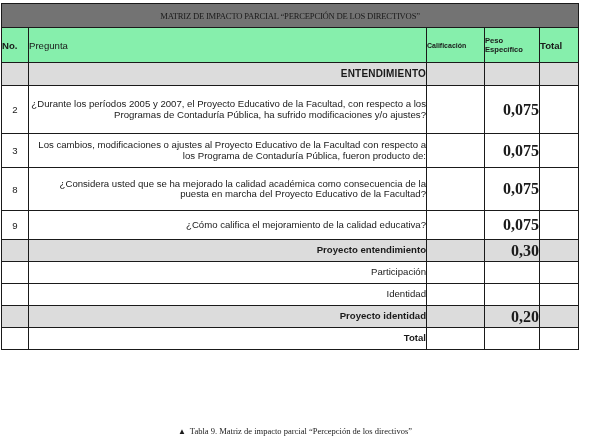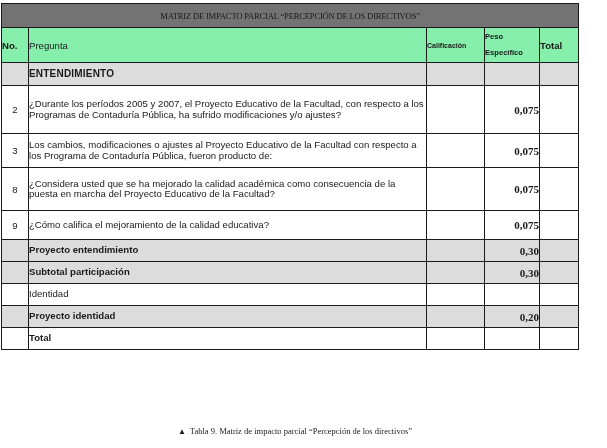--- a/index.html
+++ b/index.html
@@ -26,25 +26,25 @@
     text-align: center;
   }
   .head-row th {
     height: 34px;
     font-weight: bold;
     font-size: 9.6px;
     text-align: left;
     background: #86efac;
     margin-left: 28px;
   }
-  .head-row th.small { font-size: 7.6px; font-weight: bold; line-height: 16px; }
+  .head-row th.small { font-size: 7.6px; font-weight: bold; line-height: 9px; }
   .head-row th.small2 { font-size: 7px; font-weight: bold; line-height: 9px; }
   td.no { text-align: center; font-size: 9.6px; }
-  td.q { padding: 0 8px 0 8px; line-height: 10.5px; }
-  td.val { text-align: right; padding-right: 14px; font-family: "Liberation Serif", serif; font-weight: bold; font-size: 11px; }
+  td.q { padding: 0 8px 0 8px; line-height: 10.5px; text-align: right; }
+  td.val { text-align: right; padding-right: 14px; font-family: "Liberation Serif", serif; font-weight: bold; font-size: 16px; }
   tr.shade td { background: #dcdcdc; }
   tr.section td.q { font-weight: bold; font-size: 10px; letter-spacing: 0.2px; }
   tr.sub td.q { font-weight: bold; }
   tr.total td.q { font-weight: bold; }
   tr.r-ent td { height: 22px; }
   tr.r-q2 td { height: 47px; }
   tr.r-q3 td { height: 33px; }
   tr.r-q8 td { height: 42px; }
   tr.r-q9 td { height: 28px; }
   tr.r-small td { height: 21px; }
@@ -113,25 +113,25 @@
     <td class="val">0,075</td>
     <td></td>
   </tr>
   <tr class="shade sub r-small">
     <td></td>
     <td class="q">Proyecto entendimiento</td>
     <td></td>
     <td class="val">0,30</td>
     <td></td>
   </tr>
-  <tr class="shade sub r-small">
+  <tr class="r-small">
     <td></td>
-    <td class="q">Subtotal participación</td>
+    <td class="q">Participación</td>
     <td></td>
-    <td class="val">0,30</td>
+    <td class="val"></td>
     <td></td>
   </tr>
   <tr class="r-small">
     <td></td>
     <td class="q">Identidad</td>
     <td></td>
     <td class="val"></td>
     <td></td>
   </tr>
   <tr class="shade sub r-small">

